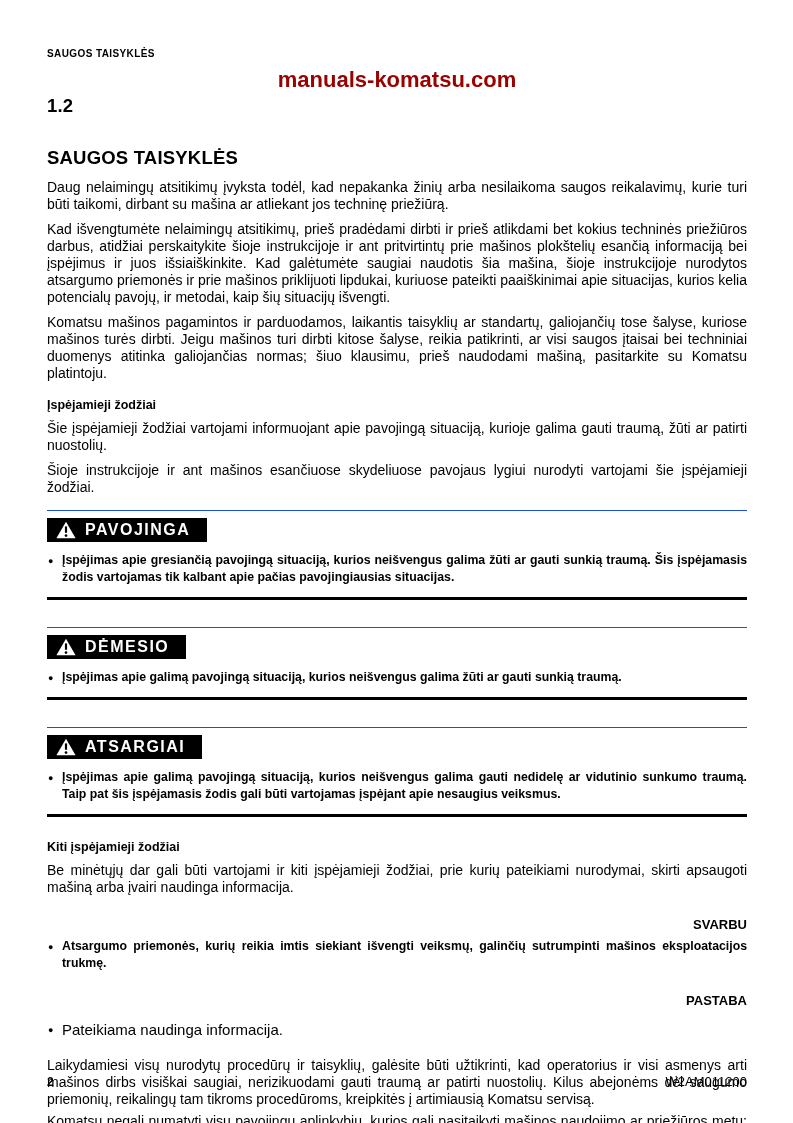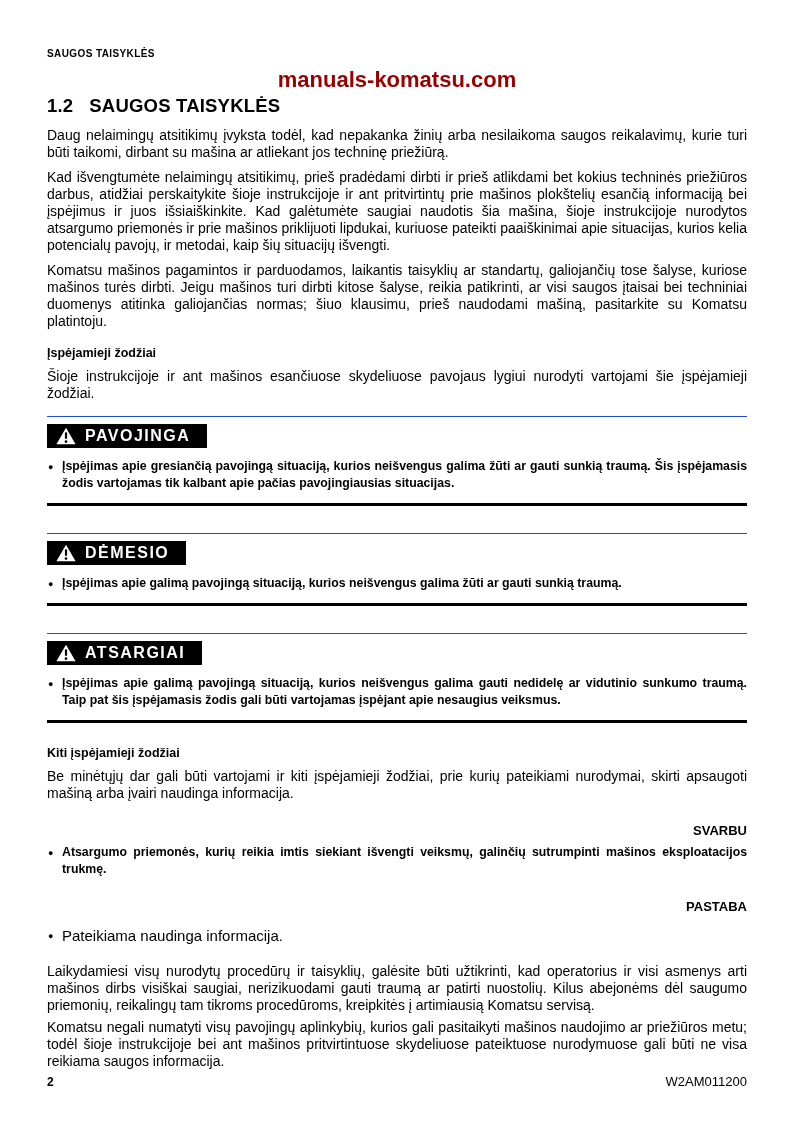--- a/index.html
+++ b/index.html
@@ -23,22 +23,23 @@
     font-size: 22px;
     font-weight: bold;
     color: #990000;
     margin-top: 8px;
   }
   .title {
     margin: 2px 0 0 0;
     font-size: 18.5px;
     font-weight: bold;
     display: flex;
-    gap: 16px;
+    gap: 30px;
     letter-spacing: 0.2px;
+    flex-direction: column;
   }
   .body-text {
     font-size: 14px;
     line-height: 17px;
     text-align: justify;
     margin: 8px 0 0 0;
   }
   .mt-first { margin-top: 10px; }
   .sub-heading {
     font-size: 12.5px;
@@ -125,20 +126,21 @@
   <h1 class="title">
     <span>1.2</span>
     <span>SAUGOS TAISYKLĖS</span>
   </h1>
 
   <p class="body-text mt-first">Daug nelaimingų atsitikimų įvyksta todėl, kad nepakanka žinių arba nesilaikoma saugos reikalavimų, kurie turi būti taikomi, dirbant su mašina ar atliekant jos techninę priežiūrą.</p>
   <p class="body-text">Kad išvengtumėte nelaimingų atsitikimų, prieš pradėdami dirbti ir prieš atlikdami bet kokius techninės priežiūros darbus, atidžiai perskaitykite šioje instrukcijoje ir ant pritvirtintų prie mašinos plokštelių esančią informaciją bei įspėjimus ir juos išsiaiškinkite. Kad galėtumėte saugiai naudotis šia mašina, šioje instrukcijoje nurodytos atsargumo priemonės ir prie mašinos priklijuoti lipdukai, kuriuose pateikti paaiškinimai apie situacijas, kurios kelia potencialų pavojų, ir metodai, kaip šių situacijų išvengti.</p>
   <p class="body-text">Komatsu mašinos pagamintos ir parduodamos, laikantis taisyklių ar standartų, galiojančių tose šalyse, kuriose mašinos turės dirbti. Jeigu mašinos turi dirbti kitose šalyse, reikia patikrinti, ar visi saugos įtaisai bei techniniai duomenys atitinka galiojančias normas; šiuo klausimu, prieš naudodami mašiną, pasitarkite su Komatsu platintoju.</p>
 
   <h2 class="sub-heading">Įspėjamieji žodžiai</h2>
+  <p class="body-text">Šie įspėjamieji žodžiai vartojami informuojant apie pavojingą situaciją, kurioje galima gauti traumą, žūti ar patirti nuostolių.</p>
   <p class="body-text">Šioje instrukcijoje ir ant mašinos esančiuose skydeliuose pavojaus lygiui nurodyti vartojami šie įspėjamieji žodžiai.</p>
 
   <section class="warning-section first">
     <div class="warning-box">
       <span class="tri">
         <svg width="20" height="18" viewBox="0 0 24 21" aria-hidden="true">
           <polygon points="12,0.5 23.5,20.5 0.5,20.5" fill="#ffffff"></polygon>
           <rect x="10.7" y="6.2" width="2.6" height="7.6" fill="#000000"></rect>
           <circle cx="12" cy="17.2" r="1.6" fill="#000000"></circle>
         </svg>

